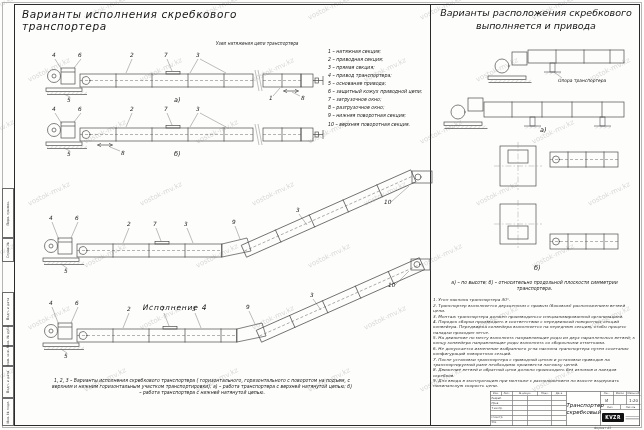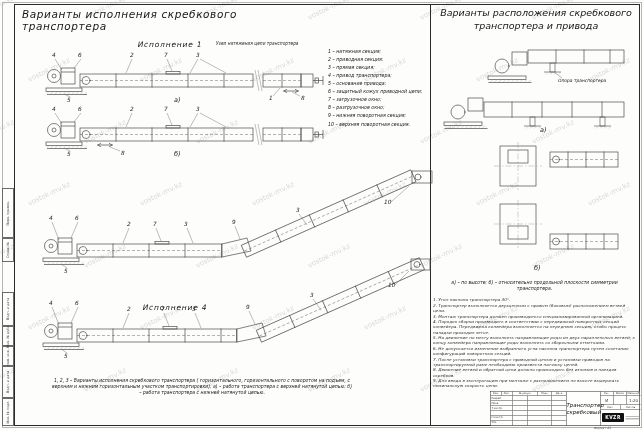--- a/index.html
+++ b/index.html
@@ -187,23 +187,22 @@
           <rect x="6" y="0" width="5" height="9"></rect>
           <line x1="0" y1="9" x2="17" y2="9"></line>
           <rect x="0" y="9" width="17" height="2.5" fill="url(#hatch)" stroke="none"></rect>
         </g>
       </defs>
     </svg>
 
     <div class="left-title">Варианты исполнения скребкового транспортера</div>
     <div class="right-title">
       <div>Варианты расположения скребкового</div>
-      <div>транспортера и привода</div>
+      <div>выполняется и привода</div>
     </div>
-    <div class="var-title" id="vt1">Исполнение  1</div>
     <div class="tension-note scaled">Узел натяжения цепи транспортера</div>
 
     <svg id="v1a" class="draw" width="290" height="54" viewBox="0 0 290 54">
       <use href="#drv" x="8" y="10"></use>
       <g class="ln">
         <rect x="42" y="24" width="173" height="13"></rect>
         <line x1="78" y1="24" x2="78" y2="37"></line>
           <line x1="114" y1="24" x2="114" y2="37"></line>
         <line x1="150" y1="24" x2="150" y2="37"></line>
           <line x1="186" y1="24" x2="186" y2="37"></line>

